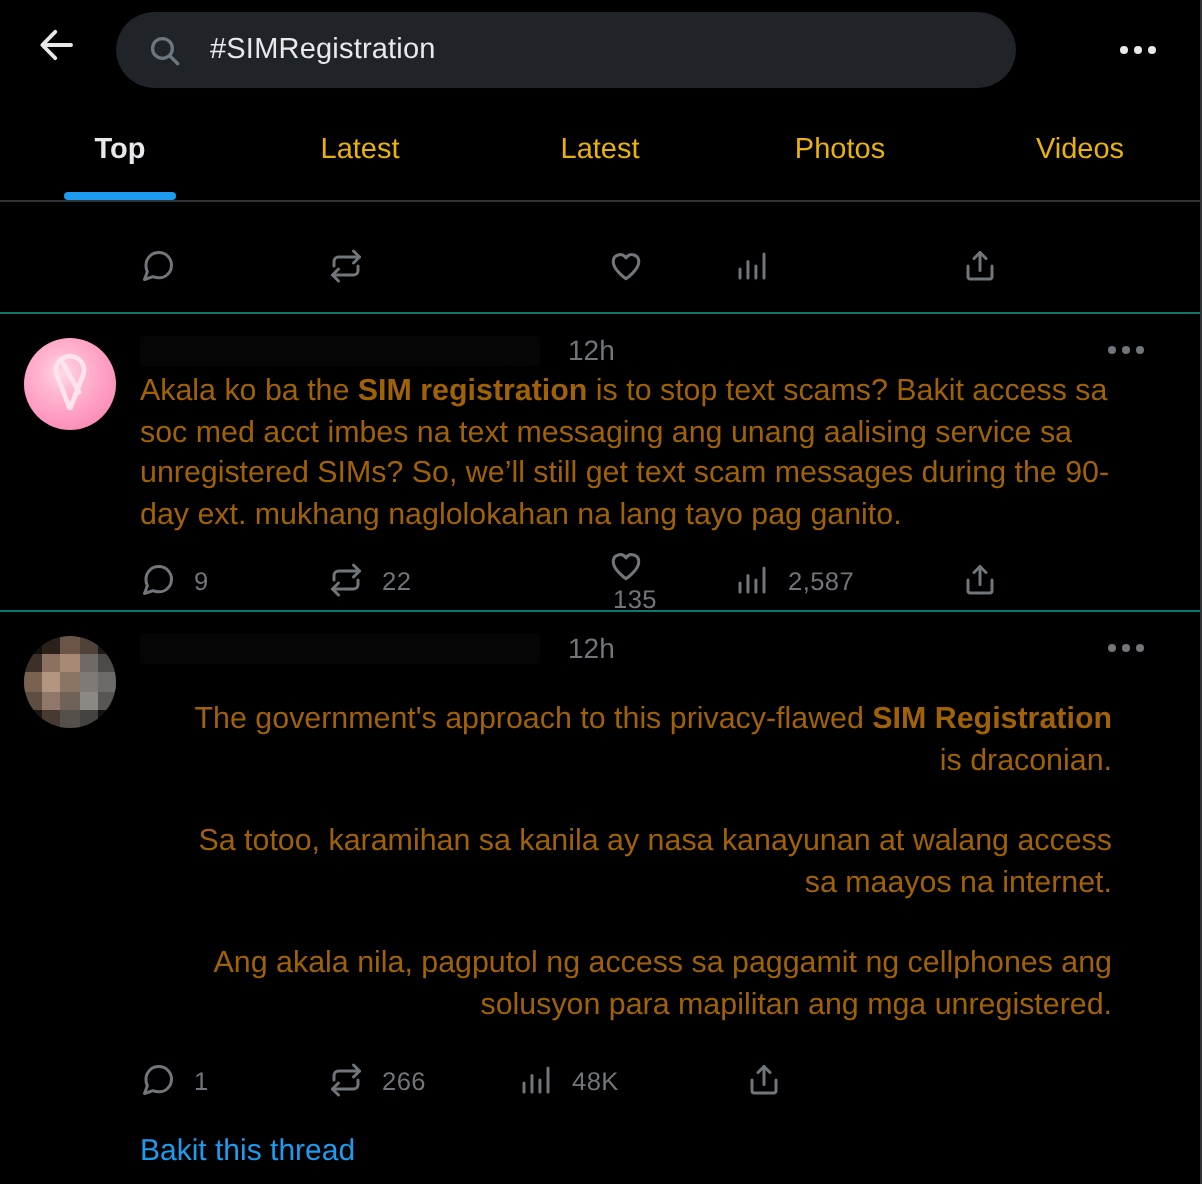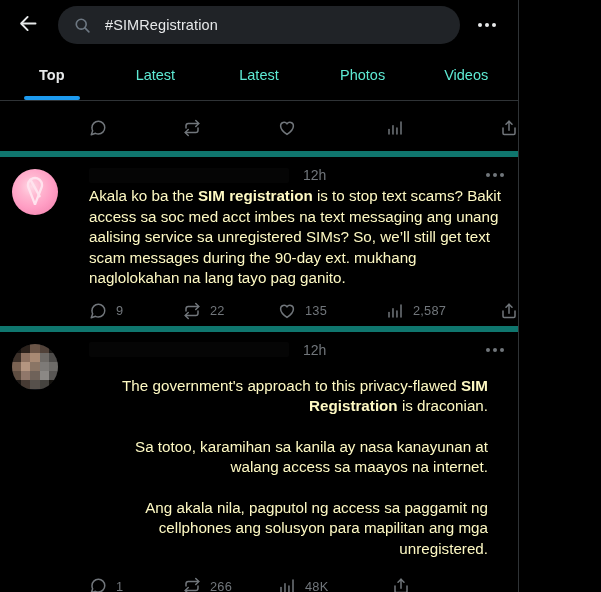--- a/index.html
+++ b/index.html
@@ -5,21 +5,21 @@
   * { box-sizing: border-box; margin: 0; padding: 0; }
   html, body {
     width: 601px;
     height: 592px;
     background: #000000;
     font-family: "Liberation Sans", sans-serif;
     overflow: hidden;
   }
   .app {
     position: relative;
-    width: 519px;
+    width: 601px;
     height: 592px;
     background: #000000;
     border-right: 1px solid #2f3336;
     overflow: hidden;
   }
 
   
   .header {
     height: 50px;
     display: flex;
@@ -83,45 +83,44 @@
     height: 51px;
     border-bottom: 1px solid #2f3336;
     background: #000000;
   }
   .tab {
     flex: 1 1 0;
     position: relative;
     display: flex;
     align-items: center;
     justify-content: center;
-    color: #5eead4;
+    color: #eab308;
     font-size: 14.5px;
     cursor: pointer;
     user-select: none;
   }
   .tab.active { color: #e7e9ea; font-weight: bold; }
   .tab-underline {
     position: absolute;
     bottom: 0;
     height: 4px;
     width: 56px;
     border-radius: 2px;
     background: #1d9bf0;
     display: none;
   }
   .tab.active .tab-underline { display: block; }
 
   
   .feed { background: #000000; }
   .tweet {
     display: flex;
-    padding: 8px 14px 4px 12px;
-    border-bottom: 6px solid #0f766e;
+    padding: 8px 28px 4px 12px;
+    border-bottom: 1px solid #0f766e;
     position: relative;
-    gap: 19px;
   }
   .tweet.partial { padding-top: 0; padding-bottom: 0; height: 56px; align-items: flex-end; }
 
   .avatar-col { flex: 0 0 48px; padding-top: 4px; }
   .avatar {
     width: 46px; height: 46px;
     border-radius: 50%;
     overflow: hidden;
     position: relative;
     background: #16181c;
@@ -166,21 +165,21 @@
     position: absolute;
     right: 0;
     top: 1px;
     width: 28px; height: 18px;
     display: flex; align-items: center; justify-content: flex-end;
     cursor: pointer;
   }
   .tweet-more .dots i { background: #71767b; }
 
   .tweet-text {
-    color: #fef9c3;
+    color: #a16207;
     font-size: 15.2px;
     line-height: 20.5px;
     margin-top: 1px;
     word-wrap: break-word;
   }
   .tweet-text b { font-weight: bold; }
   .tweet-text p { margin: 16px; text-align: right; }
   .tweet-text p + p { margin-top: 20px; }
 
   .actions {
@@ -199,21 +198,21 @@
   }
   .action .ic { width: 18px; height: 18px; display: block; }
   .action .cnt {
     font-size: 12.8px;
     color: #71767b;
     margin-left: 9px;
     letter-spacing: .2px;
   }
   .a-reply { width: 94px; }
   .a-retweet { width: 95px; }
-  .a-like { width: 108px; }
+  .a-like { width: 108px; flex-direction: column; }
   .a-views { width: 114px; }
   .a-share { width: 40px; }
 
   .partial .actions { margin-top: 0; margin-bottom: 12px; max-width: 470px; }
   .partial .a-reply, .partial .a-retweet, .partial .a-like,
   .partial .a-views { }
 
   .show-thread {
     color: #1d9bf0;
     font-size: 15px;

